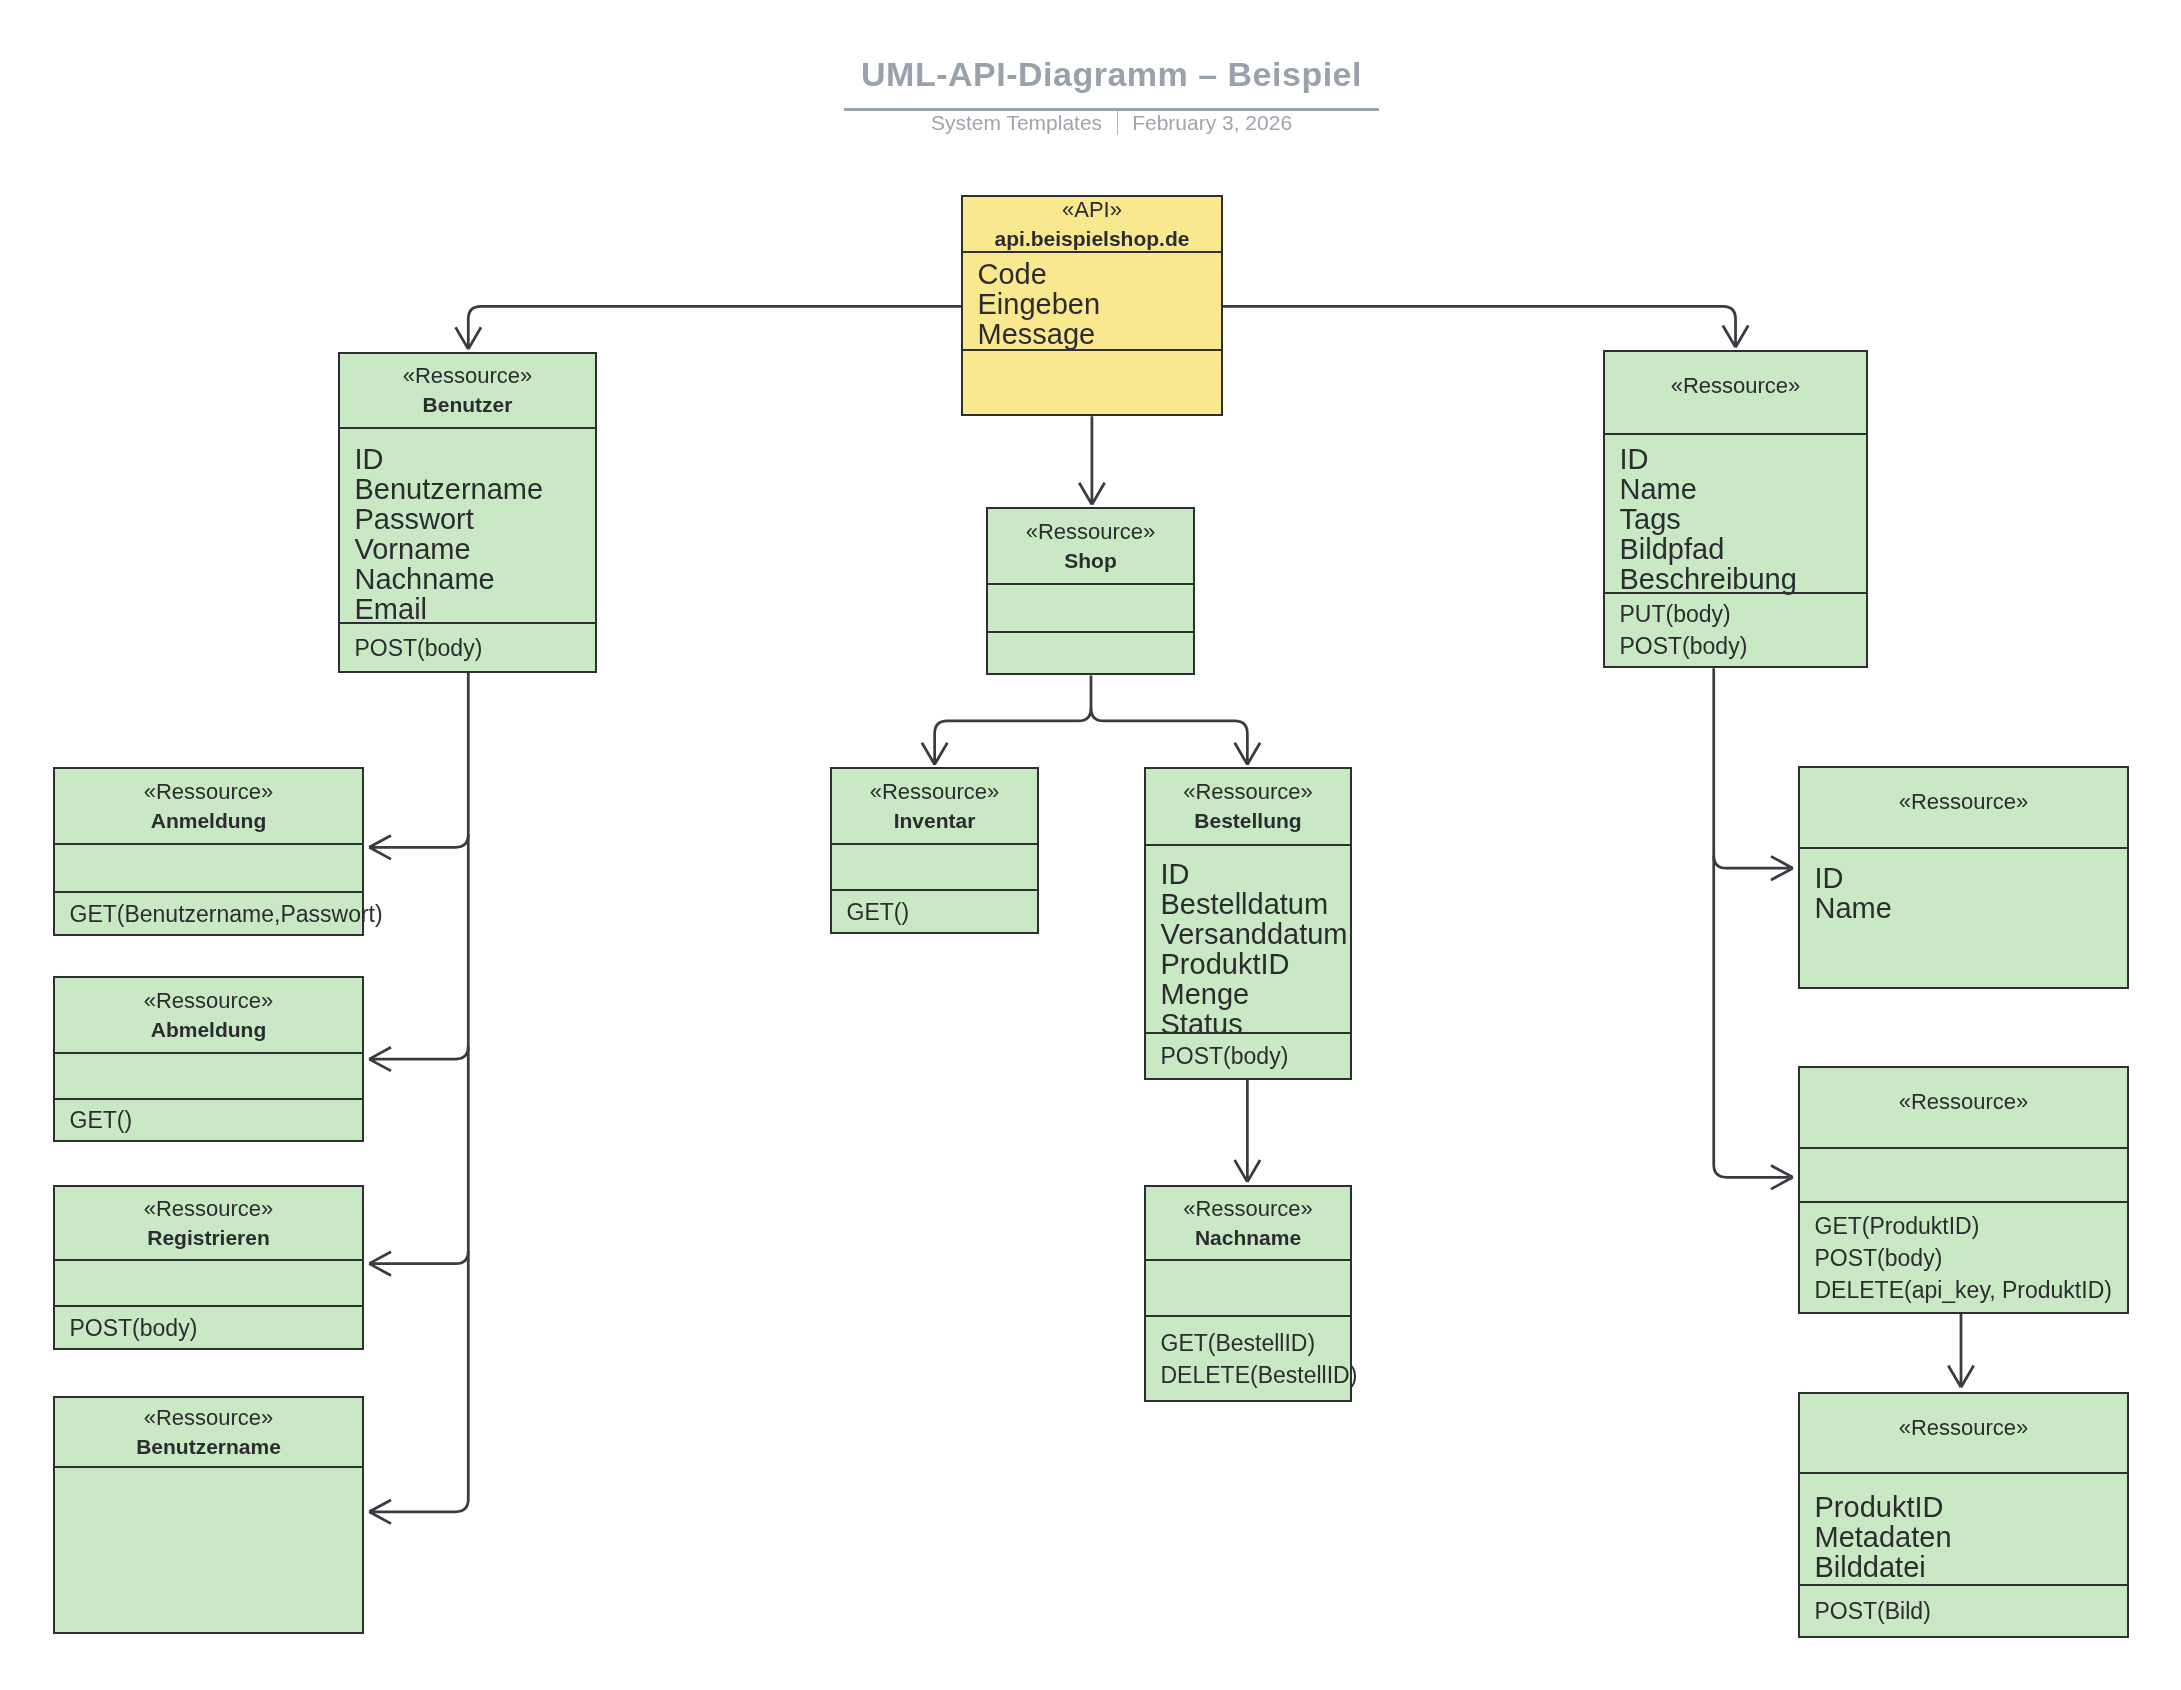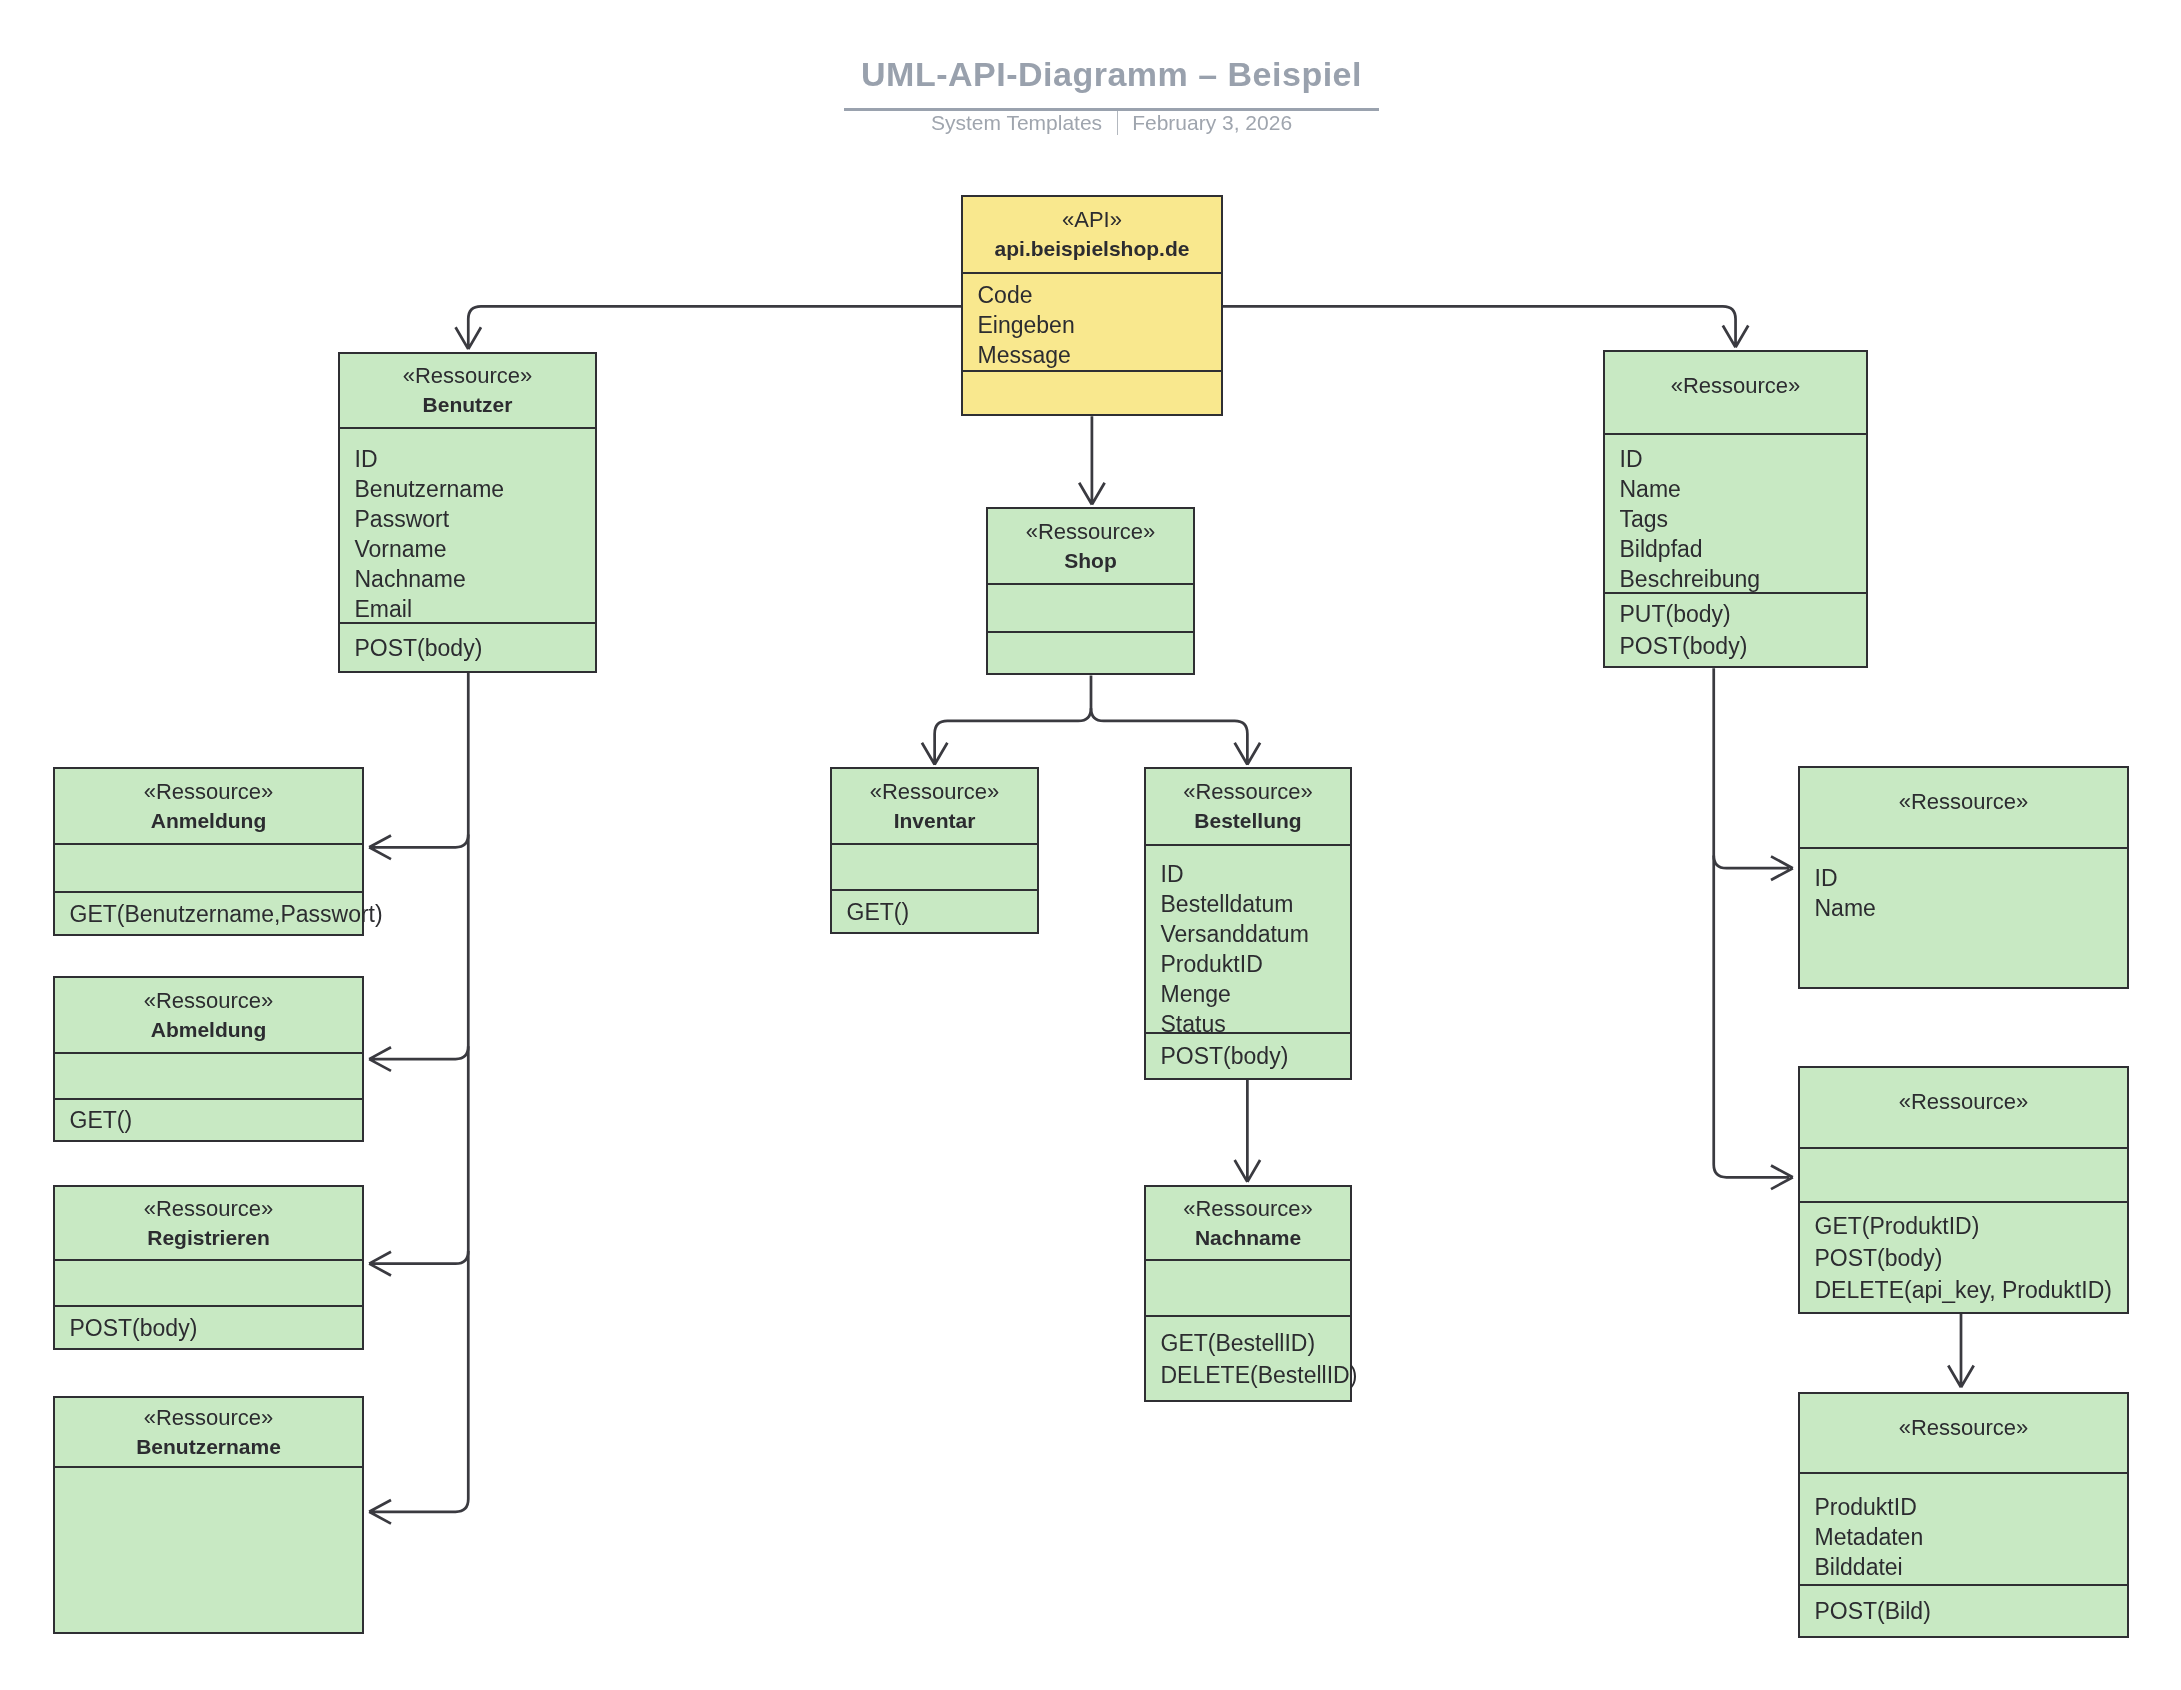--- a/index.html
+++ b/index.html
@@ -18,21 +18,21 @@
   
   .uml-box{position:absolute;box-sizing:border-box;border:2.7px solid #2f2f33;
            background:#c8e9c3;color:#2c2c30;display:flex;flex-direction:column;}
   .uml-box.yellow{background:#f9e88e;}
   .hd{flex:0 0 auto;display:flex;flex-direction:column;justify-content:center;
       align-items:center;text-align:center;box-sizing:border-box;}
   .hd.noname{justify-content:flex-start;padding-top:20px;}
   .st{font-size:22px;line-height:28px;}
   .nm{font-size:21px;font-weight:bold;line-height:29px;}
   .at{flex:0 0 auto;box-sizing:border-box;border-top:2.3px solid #2f2f33;
-      padding:10px 0 0 14.5px;font-size:23px;line-height:30px;white-space:pre-line;}
+      padding:10px 0 0 14.5px;font-size:29px;line-height:30px;white-space:pre-line;}
   .mt{flex:1 1 auto;box-sizing:border-box;border-top:2.3px solid #2f2f33;
       padding-left:14.5px;font-size:23px;line-height:32px;white-space:pre-line;
       display:flex;align-items:center;overflow:visible;}
 
   svg.wires{position:absolute;left:0;top:0;pointer-events:none;}
   svg.wires path{stroke:#3a3a40;stroke-width:3;fill:none;stroke-linejoin:round;}
 </style>
 </head>
 <body>
 
@@ -57,21 +57,21 @@
     <path d="M515 740 V1649 Q515 1663 501 1663 H408 M430 1650 L406 1663 M430 1676 L406 1663"></path>
     <path d="M515 918 Q515 932 501 932 H408 M430 919 L406 932 M430 945 L406 932"></path>
     <path d="M515 1151 Q515 1165 501 1165 H408 M430 1152 L406 1165 M430 1178 L406 1165"></path>
     <path d="M515 1376 Q515 1390 501 1390 H408 M430 1377 L406 1390 M430 1403 L406 1390"></path>
     <path d="M1885 735 V1281 Q1885 1295 1899 1295 H1968 M1948 1282 L1972 1295 M1948 1308 L1972 1295"></path>
     <path d="M1885 941 Q1885 955 1899 955 H1968 M1948 942 L1972 955 M1948 968 L1972 955"></path>
     <path d="M2157 1445 V1525 M2143 1502 L2157 1526 M2171 1502 L2157 1526"></path>
   </svg>
 
   <div class="uml-box yellow" style="left:961px;top:195px;width:262px;height:221px;">
-    <div class="hd" style="height:75px">
+    <div class="hd" style="height:54px">
       <div class="st">«API»</div>
       <div class="nm">api.beispielshop.de</div>
     </div>
     <div class="at" style="height:98px;padding-top:6.4px">Code
 Eingeben
 Message</div>
     <div class="mt"></div>
   </div>
 
   <div class="uml-box" style="left:338px;top:352px;width:259px;height:321px;">

